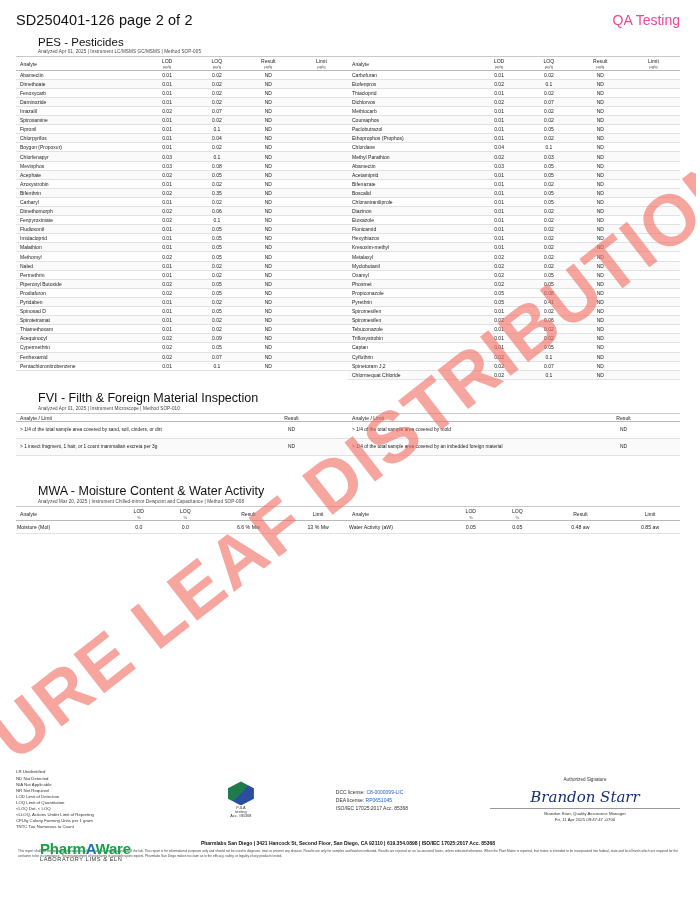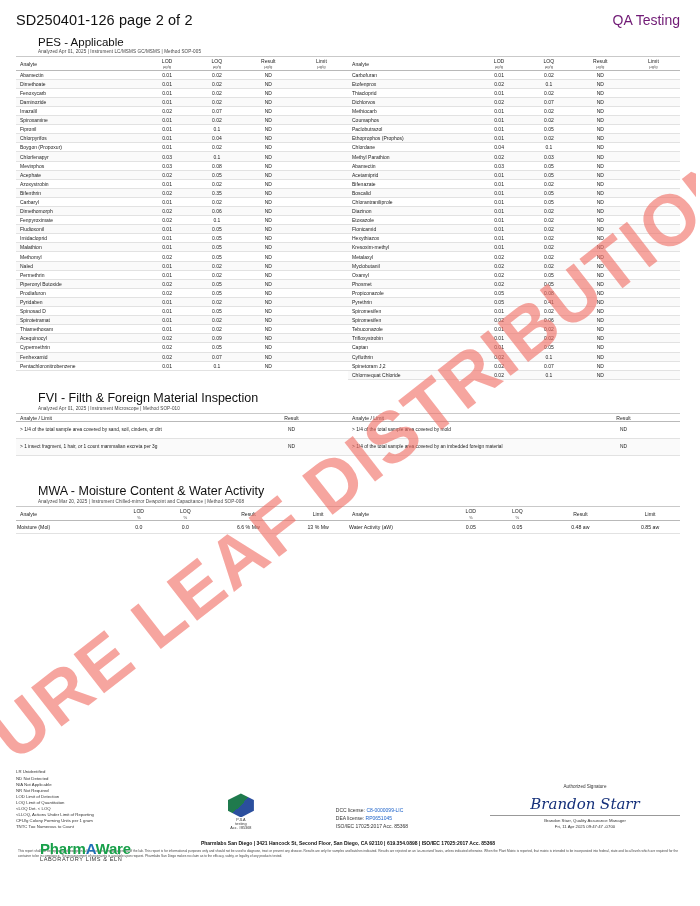--- a/index.html
+++ b/index.html
@@ -22,21 +22,21 @@
     align-items: flex-end;
     padding: 12px 16px 2px 16px;
   }
   .doc-id {
     font-size: 14.5px;
     color: #111;
     letter-spacing: 0.1px;
   }
   .doc-qa {
     font-size: 14px;
-    color: #701a75;
+    color: #ec4899;
   }
   
   .section { padding: 0 16px; }
   .section-title {
     font-size: 11.5px;
     color: #111;
     margin: 6px 0 1px 22px;
     font-weight: normal;
   }
   .section-title.big {
@@ -130,21 +130,21 @@
   
   .footer {
     position: absolute;
     left: 0; right: 0;
     bottom: 48px;
     padding: 0 16px;
   }
   .footer-top {
     display: flex;
     justify-content: space-between;
-    align-items: flex-end;
+    align-items: center;
   }
   .legend {
     font-size: 4.3px;
     color: #333;
     line-height: 1.42;
     width: 130px;
   }
   .lic-box { font-size: 5px; color: #333; line-height: 1.6; }
   .lic-box .lic-val { color: #1a60c8; }
   .sig-box {
@@ -204,21 +204,21 @@
 <body>
 
 <div class="page">
 
   <div class="doc-header">
     <div class="doc-id">SD250401-126 page 2 of 2</div>
     <div class="doc-qa">QA Testing</div>
   </div>
 
   <div class="section">
-    <div class="section-title">PES - Applicable</div>
+    <div class="section-title">PES - Pesticides</div>
     <div class="section-meta">Analyzed Apr 01, 2025 | Instrument LC/MSMS GC/MSMS | Method SOP-005</div>
     <hr class="rule">
     <div class="pes-wrap">
       <div class="pes-col">
         <table>
           <colgroup>
               <col class="c-name">
               <col class="c-lod">
               <col class="c-loq">
               <col class="c-res">

